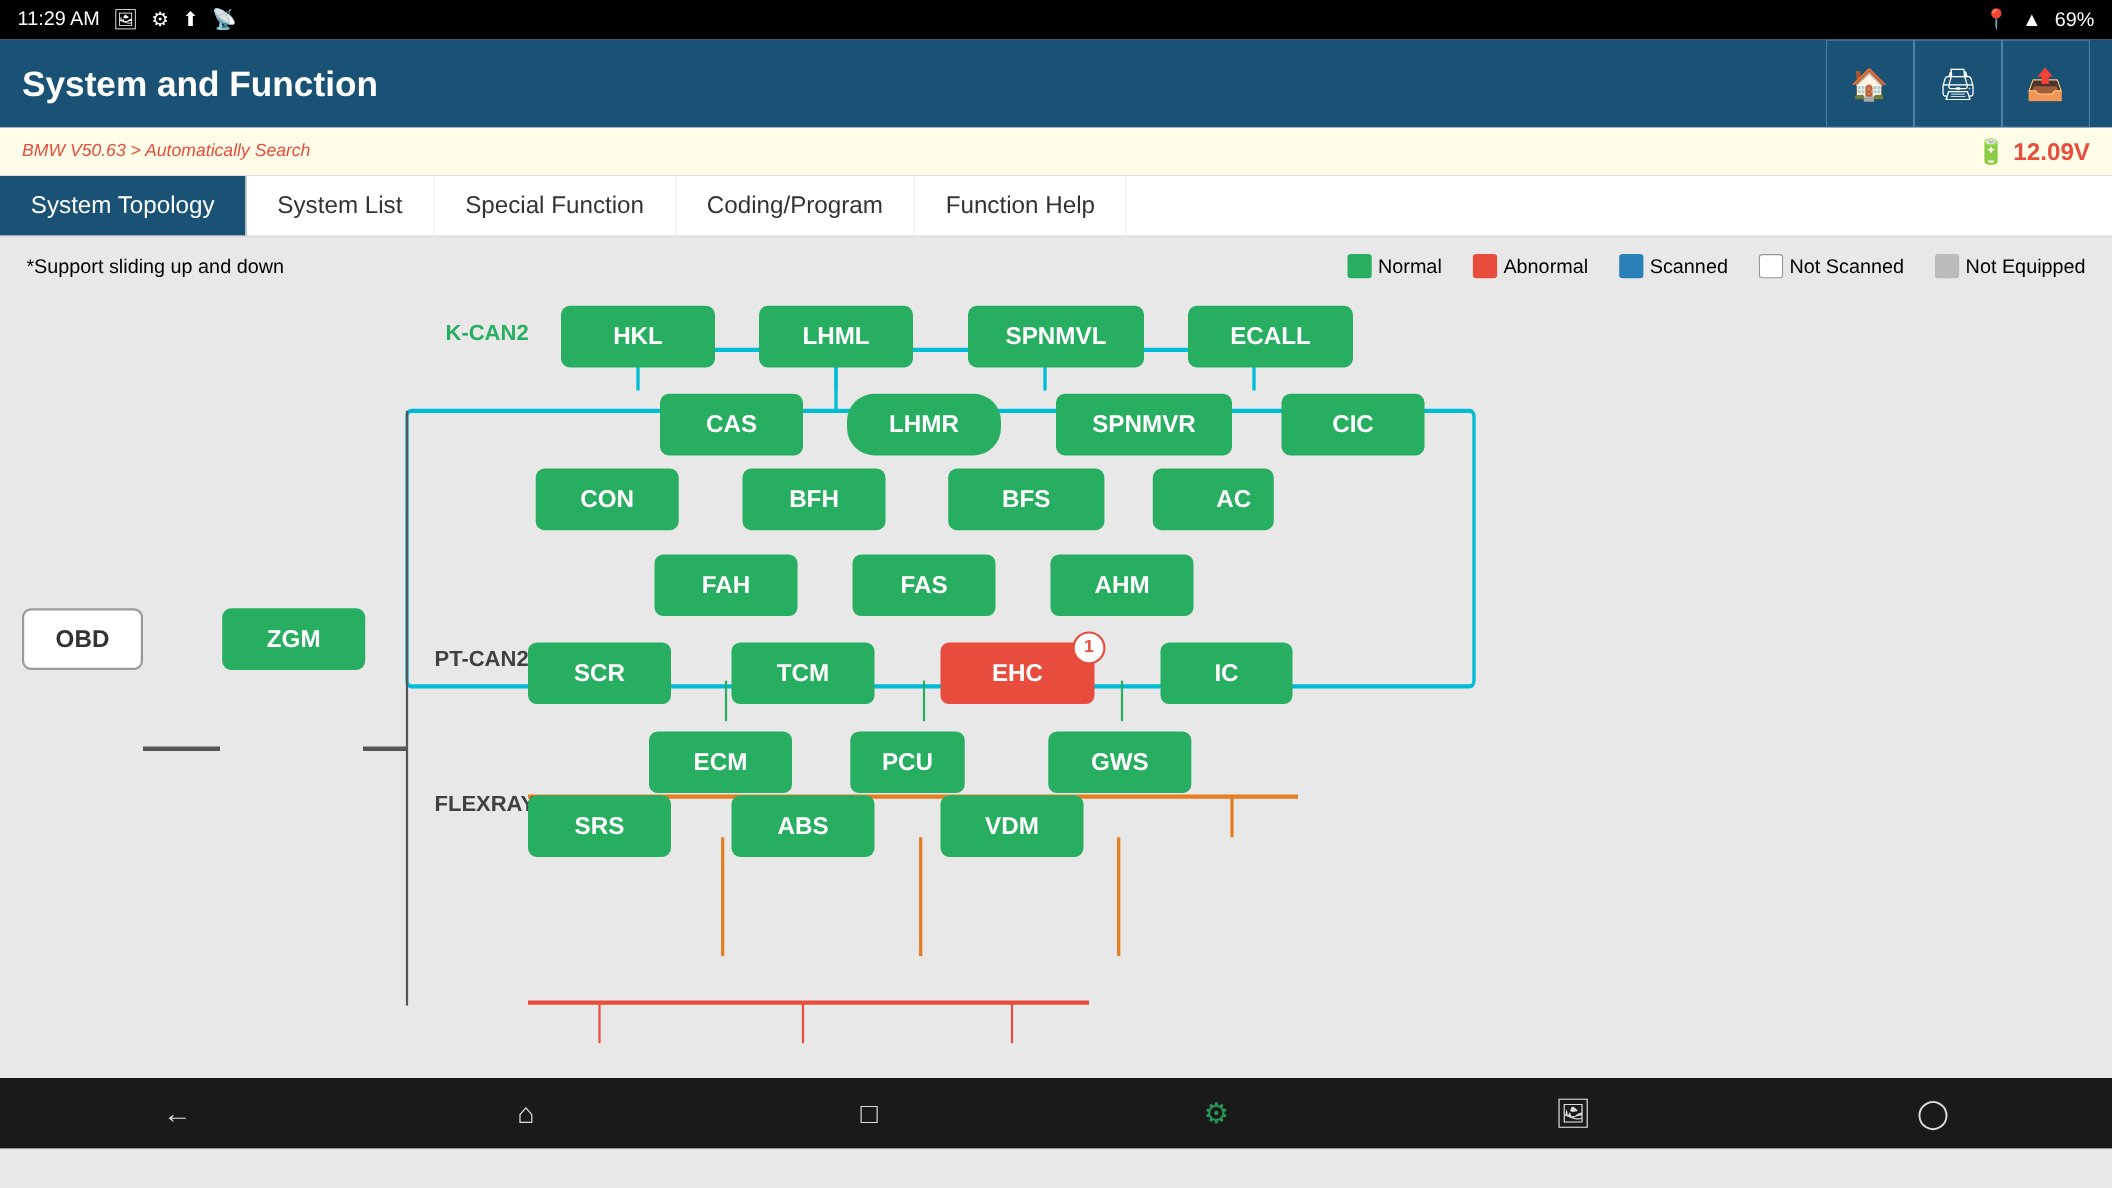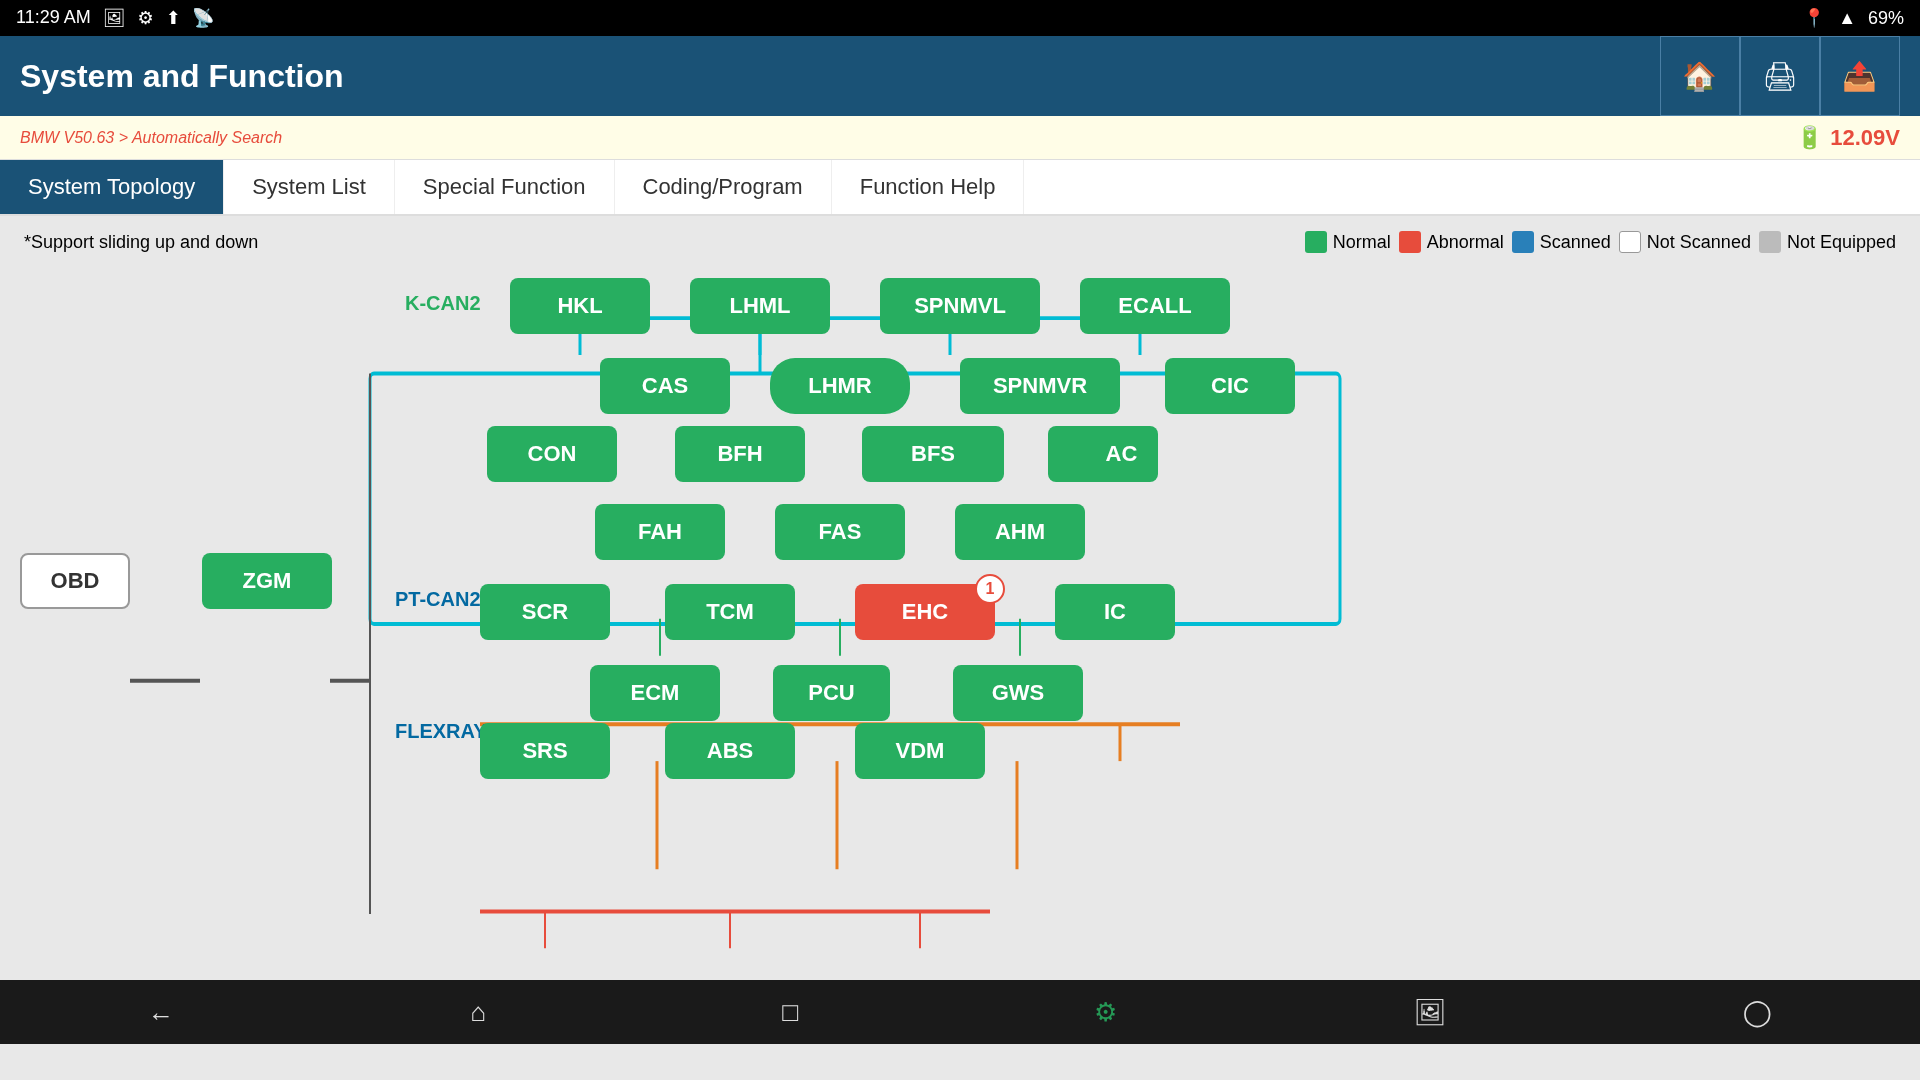--- a/index.html
+++ b/index.html
@@ -96,21 +96,21 @@
     
     .legend-bar {
       background: #e8e8e8;
       height: 52px;
       display: flex;
       align-items: center;
       justify-content: space-between;
       padding: 0 24px;
       font-size: 18px;
     }
-    .legend-items { display: flex; align-items: center; gap: 8px; }
+    .legend-items { display: flex; align-items: center; gap: 28px; }
     .legend-item { display: flex; align-items: center; gap: 6px; }
     .legend-dot {
       width: 22px;
       height: 22px;
       border-radius: 3px;
     }
     .legend-dot.normal { background: #27ae60; }
     .legend-dot.abnormal { background: #e74c3c; }
     .legend-dot.scanned { background: #2980b9; }
     .legend-dot.not-scanned { background: #fff; border: 1px solid #999; }
@@ -151,21 +151,21 @@
       right: -10px;
     }
 
     
     .bus-label {
       position: absolute;
       color: #27ae60;
       font-size: 20px;
       font-weight: bold;
     }
-    .bus-label.orange { color: #0369a1; }
+    .bus-label.orange { color: #404040; }
 
     
     .svg-overlay {
       position: absolute;
       top: 0; left: 0;
       width: 100%; height: 100%;
       pointer-events: none;
     }
 
     
@@ -354,21 +354,21 @@
 
     <div class="node green" style="left: 480px; top: 316px; width: 130px; height: 56px;">SCR</div>
     <div class="node green" style="left: 665px; top: 316px; width: 130px; height: 56px;">TCM</div>
     <div class="node red" style="left: 855px; top: 316px; width: 140px; height: 56px; position: absolute;">
       EHC
       <div class="badge">1</div>
     </div>
     <div class="node green" style="left: 1055px; top: 316px; width: 120px; height: 56px;">IC</div>
 
     <div class="node green" style="left: 590px; top: 397px; width: 130px; height: 56px;">ECM</div>
-    <div class="node green" style="left: 773px; top: 397px; width: 117px; height: 56px;">PCU</div>
+    <div class="node green" style="left: 773px; top: 397px; width: 104px; height: 56px;">PCU</div>
     <div class="node green" style="left: 953px; top: 397px; width: 130px; height: 56px;">GWS</div>
 
     <div class="node green" style="left: 480px; top: 455px; width: 130px; height: 56px;">SRS</div>
     <div class="node green" style="left: 665px; top: 455px; width: 130px; height: 56px;">ABS</div>
     <div class="node green" style="left: 855px; top: 455px; width: 130px; height: 56px;">VDM</div>
   </div>
 
 
   <div class="nav-bar">
     <span class="nav-icon">←</span>

